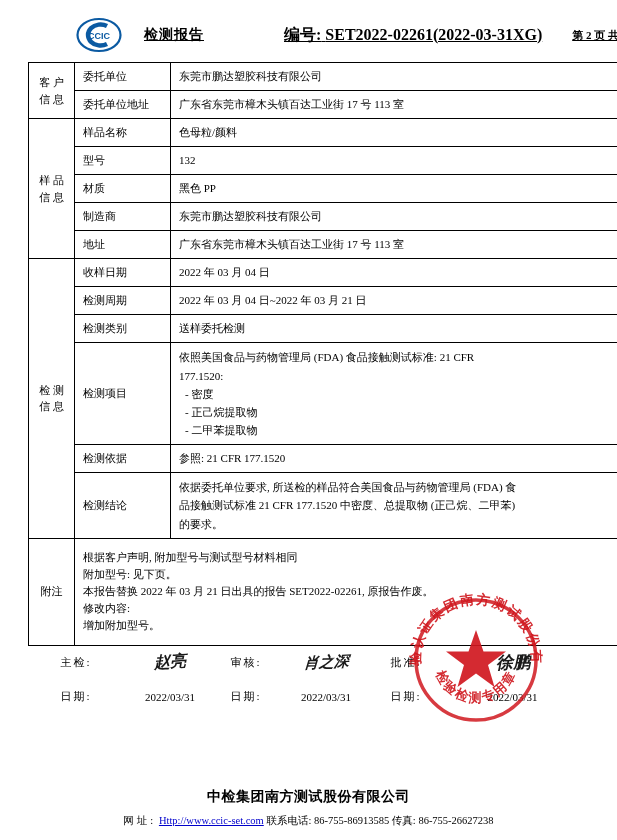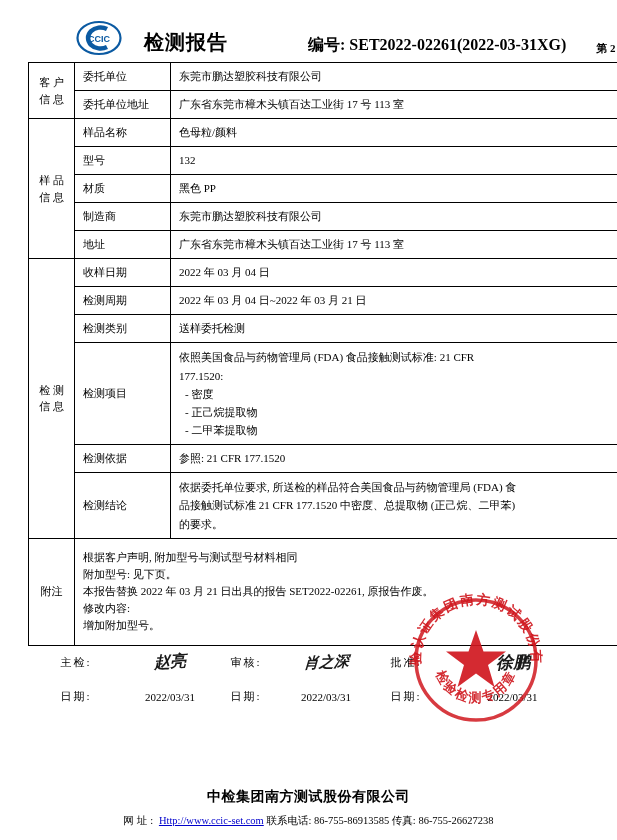--- a/index.html
+++ b/index.html
@@ -20,35 +20,36 @@
     position: relative;
     width: 617px;
     height: 840px;
     box-sizing: border-box;
     padding: 0 28px;
   }
 
   
   .header {
     display: flex;
-    align-items: flex-end;
+    align-items: center;
     height: 56px;
     padding-top: 14px;
     box-sizing: border-box;
+    text-decoration: underline;
   }
   .logo {
     width: 46px;
     height: 36px;
     position: relative;
     flex: 0 0 auto;
     margin-left: 48px;
   }
   .logo svg { display: block; }
   .report-title {
-    font-size: 20px;
+    font-size: 14px;
     font-weight: bold;
     letter-spacing: 1px;
     margin-left: 22px;
     white-space: nowrap;
   }
   .report-no {
     font-size: 16px;
     font-weight: bold;
     margin-left: 36px;
     white-space: nowrap;

